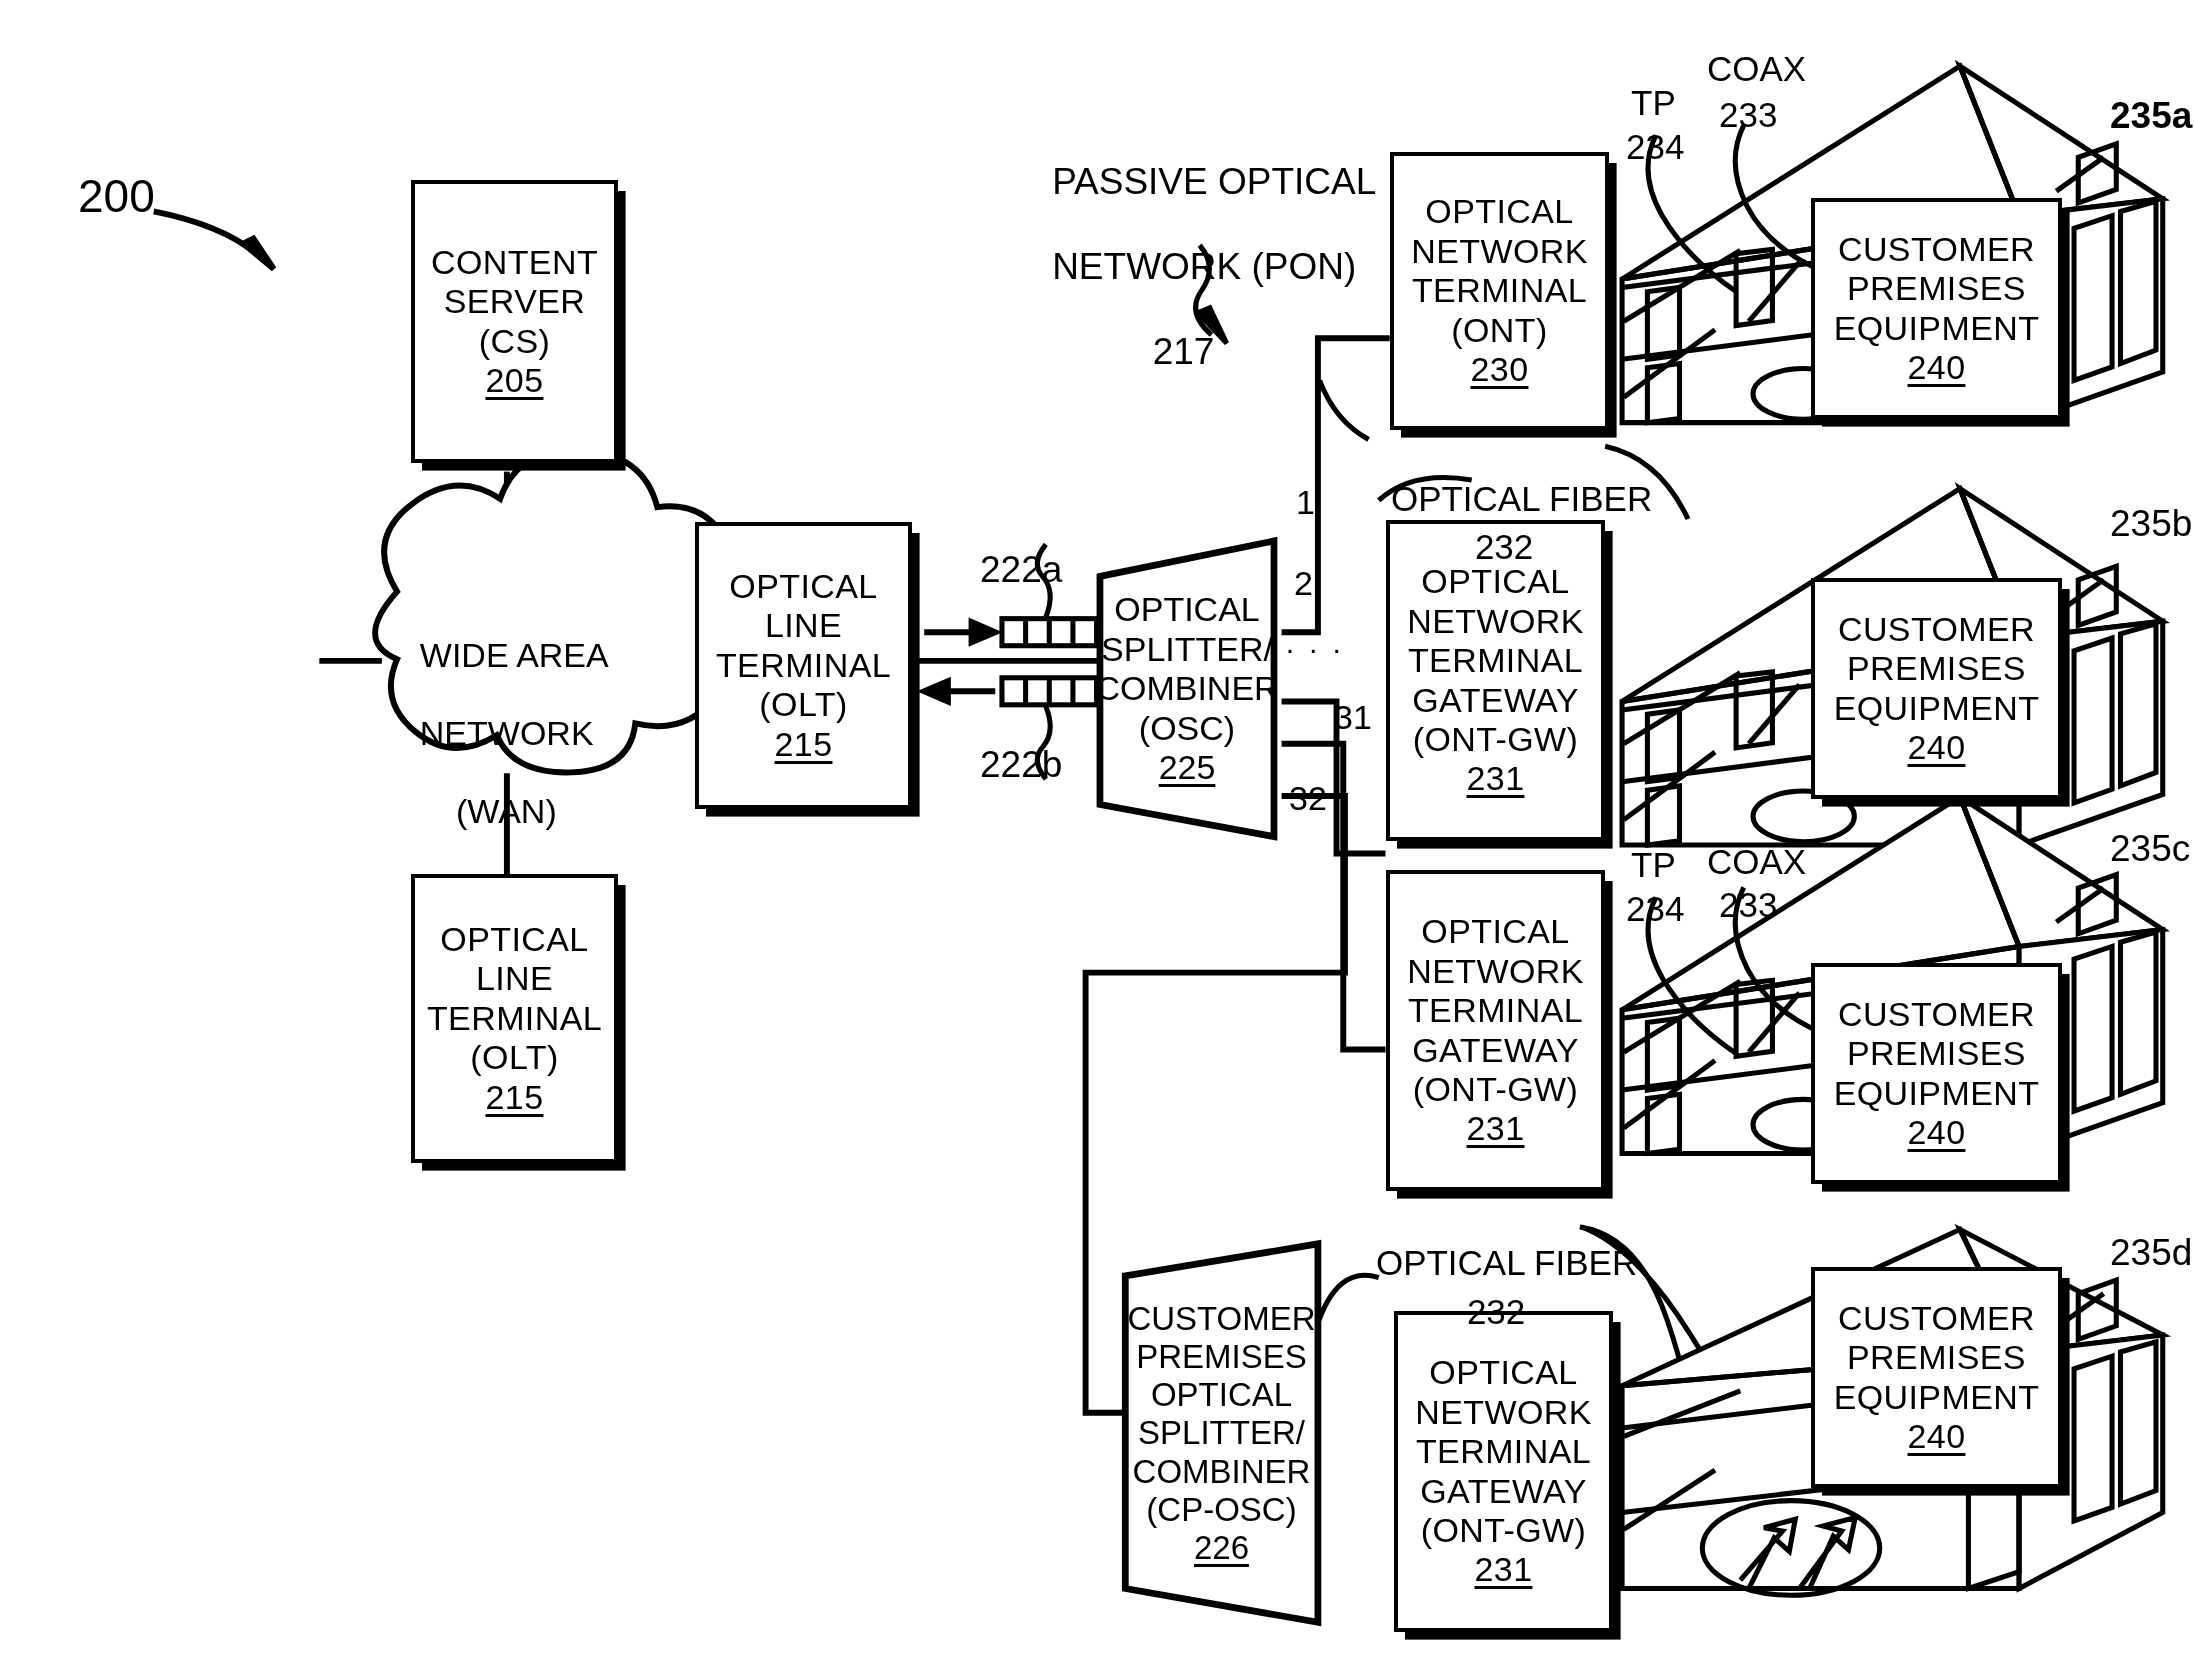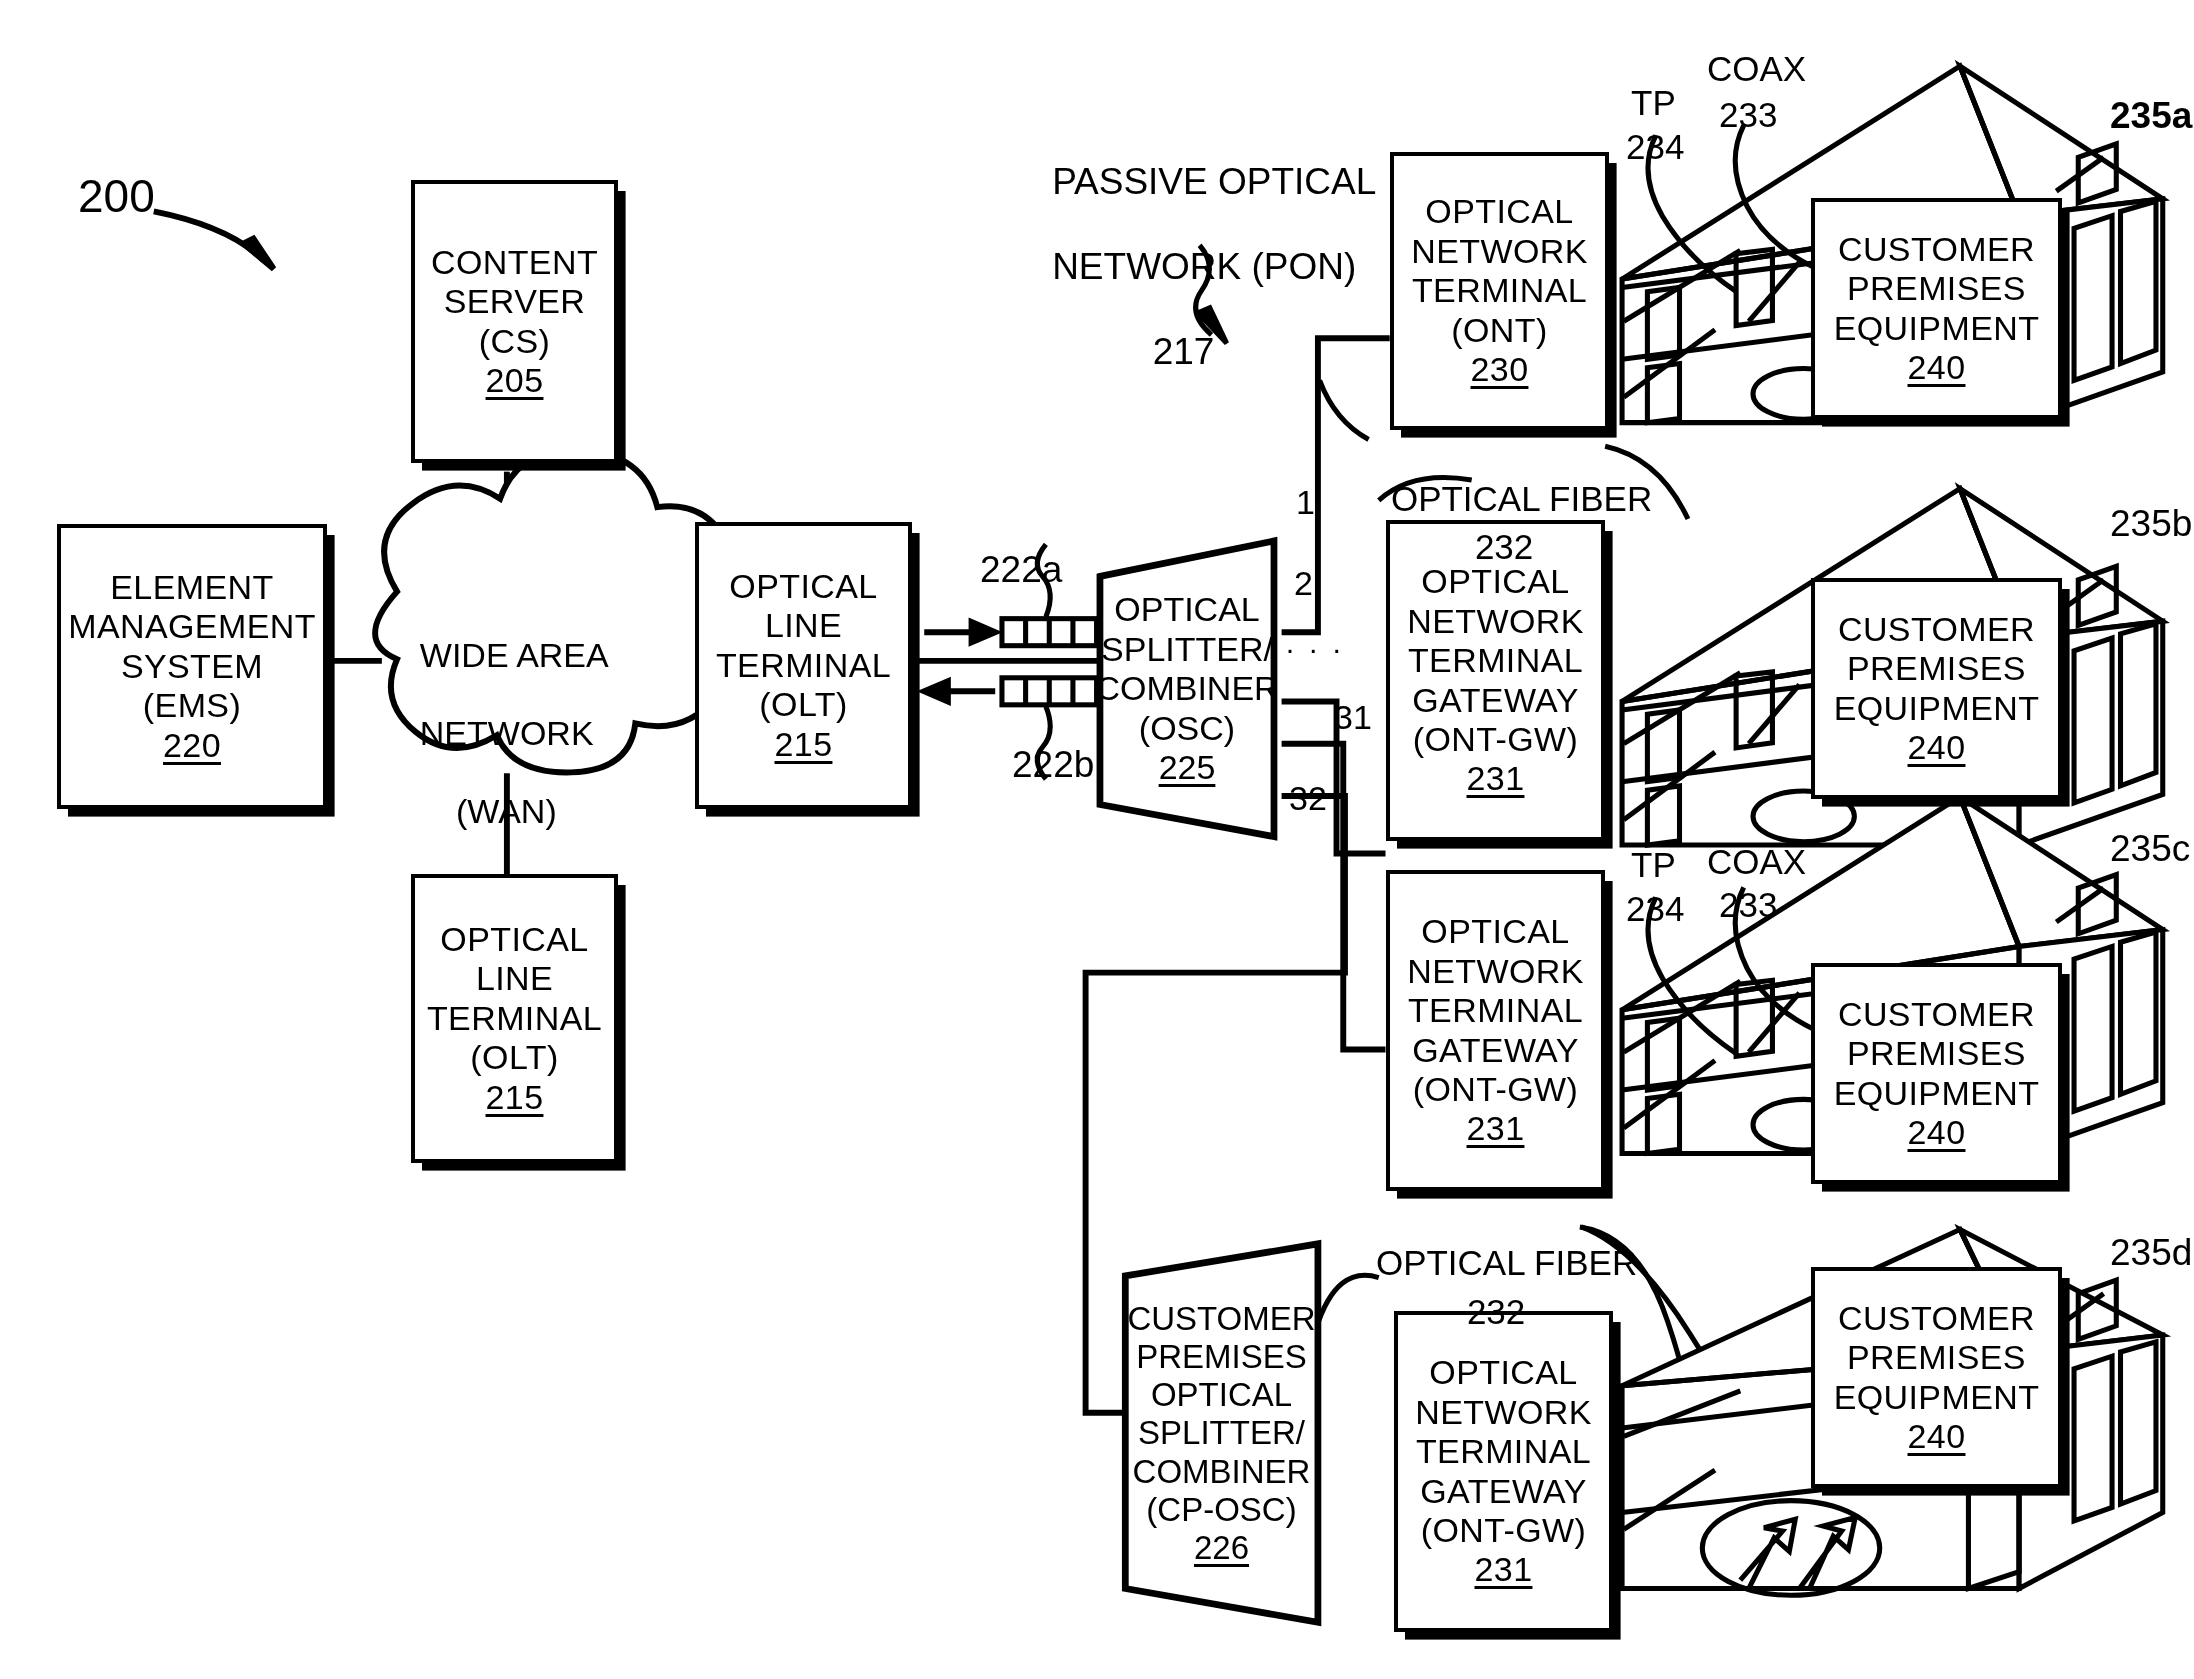--- a/index.html
+++ b/index.html
@@ -218,29 +218,20 @@
 
   <div class="box" style="left:411px;top:180px;width:199px;height:275px;">
     <div class="txt">
       <span>CONTENT</span><br>
       <span>SERVER</span><br>
       <span>(CS)</span>
       <span class="num">205</span>
     </div>
   </div>
 
-  <div class="box" style="left:57px;top:524px;width:262px;height:277px;">
-    <div class="txt">
-      <span>ELEMENT</span><br>
-      <span>MANAGEMENT</span><br>
-      <span>SYSTEM</span><br>
-      <span>(EMS)</span>
-      <span class="num">220</span>
-    </div>
-  </div>
 
   <div class="plain" style="left:382px;top:597px;width:211px;font-size:34px;">
     <span>WIDE AREA</span><br>
     <span>NETWORK</span><br>
     <span>(WAN)</span>
     <span class="num">210</span>
   </div>
 
   <div class="box" style="left:695px;top:522px;width:209px;height:279px;">
     <div class="txt">
@@ -369,21 +360,21 @@
 
   <div class="ref" style="left:78px;top:169px;font-size:46px;">200</div>
 
   <div class="plain" style="left:1011px;top:118px;width:304px;font-size:37px;">
     <span>PASSIVE OPTICAL</span><br>
     <span>NETWORK (PON)</span><br>
     <span>217</span>
   </div>
 
   <div class="ref" style="left:980px;top:549px;">222a</div>
-  <div class="ref" style="left:980px;top:744px;margin-left:32px;">222b</div>
+  <div class="ref" style="left:980px;top:744px;">222b</div>
 
   <div class="portlbl" style="left:1296px;top:483px;">1</div>
   <div class="portlbl" style="left:1294px;top:564px;">2</div>
   <div class="portlbl" style="left:1285px;top:632px;font-size:30px;letter-spacing:2.5px;">· · ·</div>
   <div class="portlbl" style="left:1289px;top:698px;margin-left:45px;">31</div>
   <div class="portlbl" style="left:1289px;top:779px;">32</div>
 
   <div class="plain" style="left:1352px;top:439px;font-size:35px;text-align:left;">
     <span>OPTICAL FIBER</span>
   </div>

